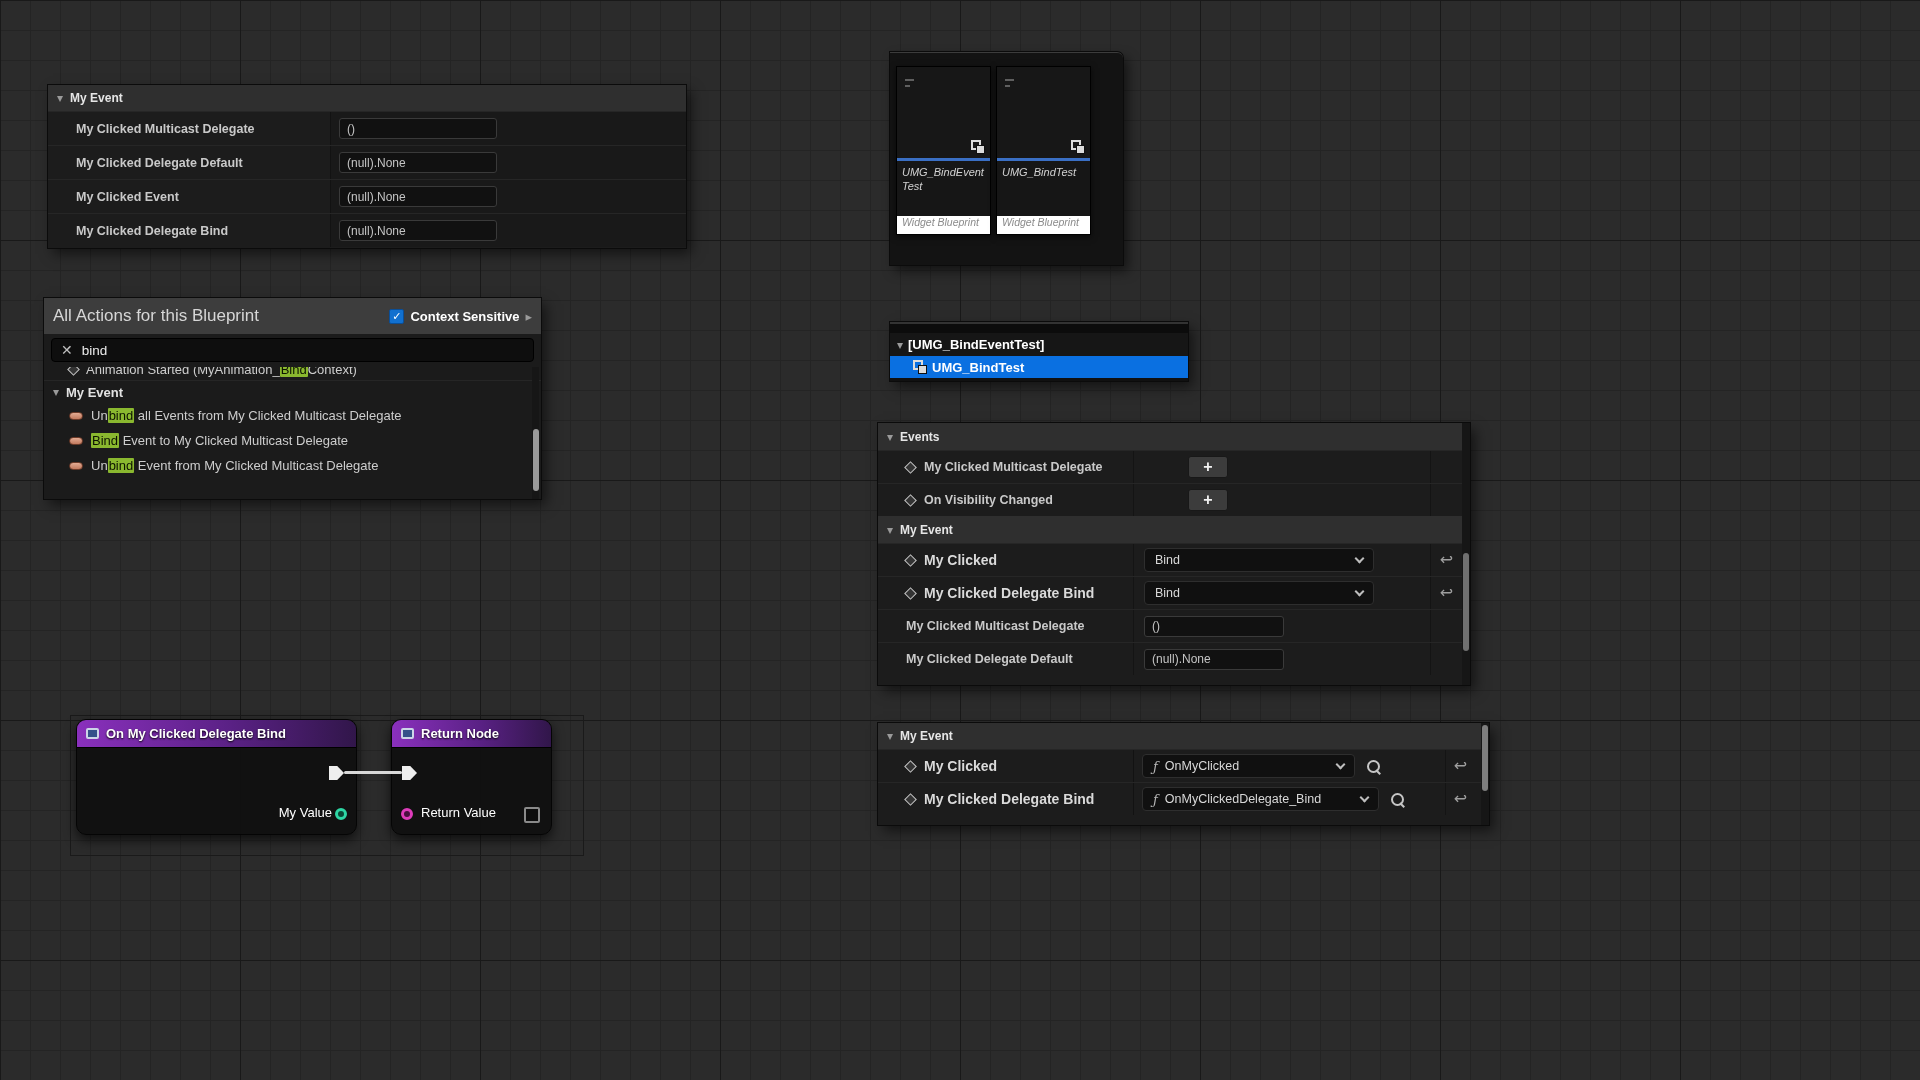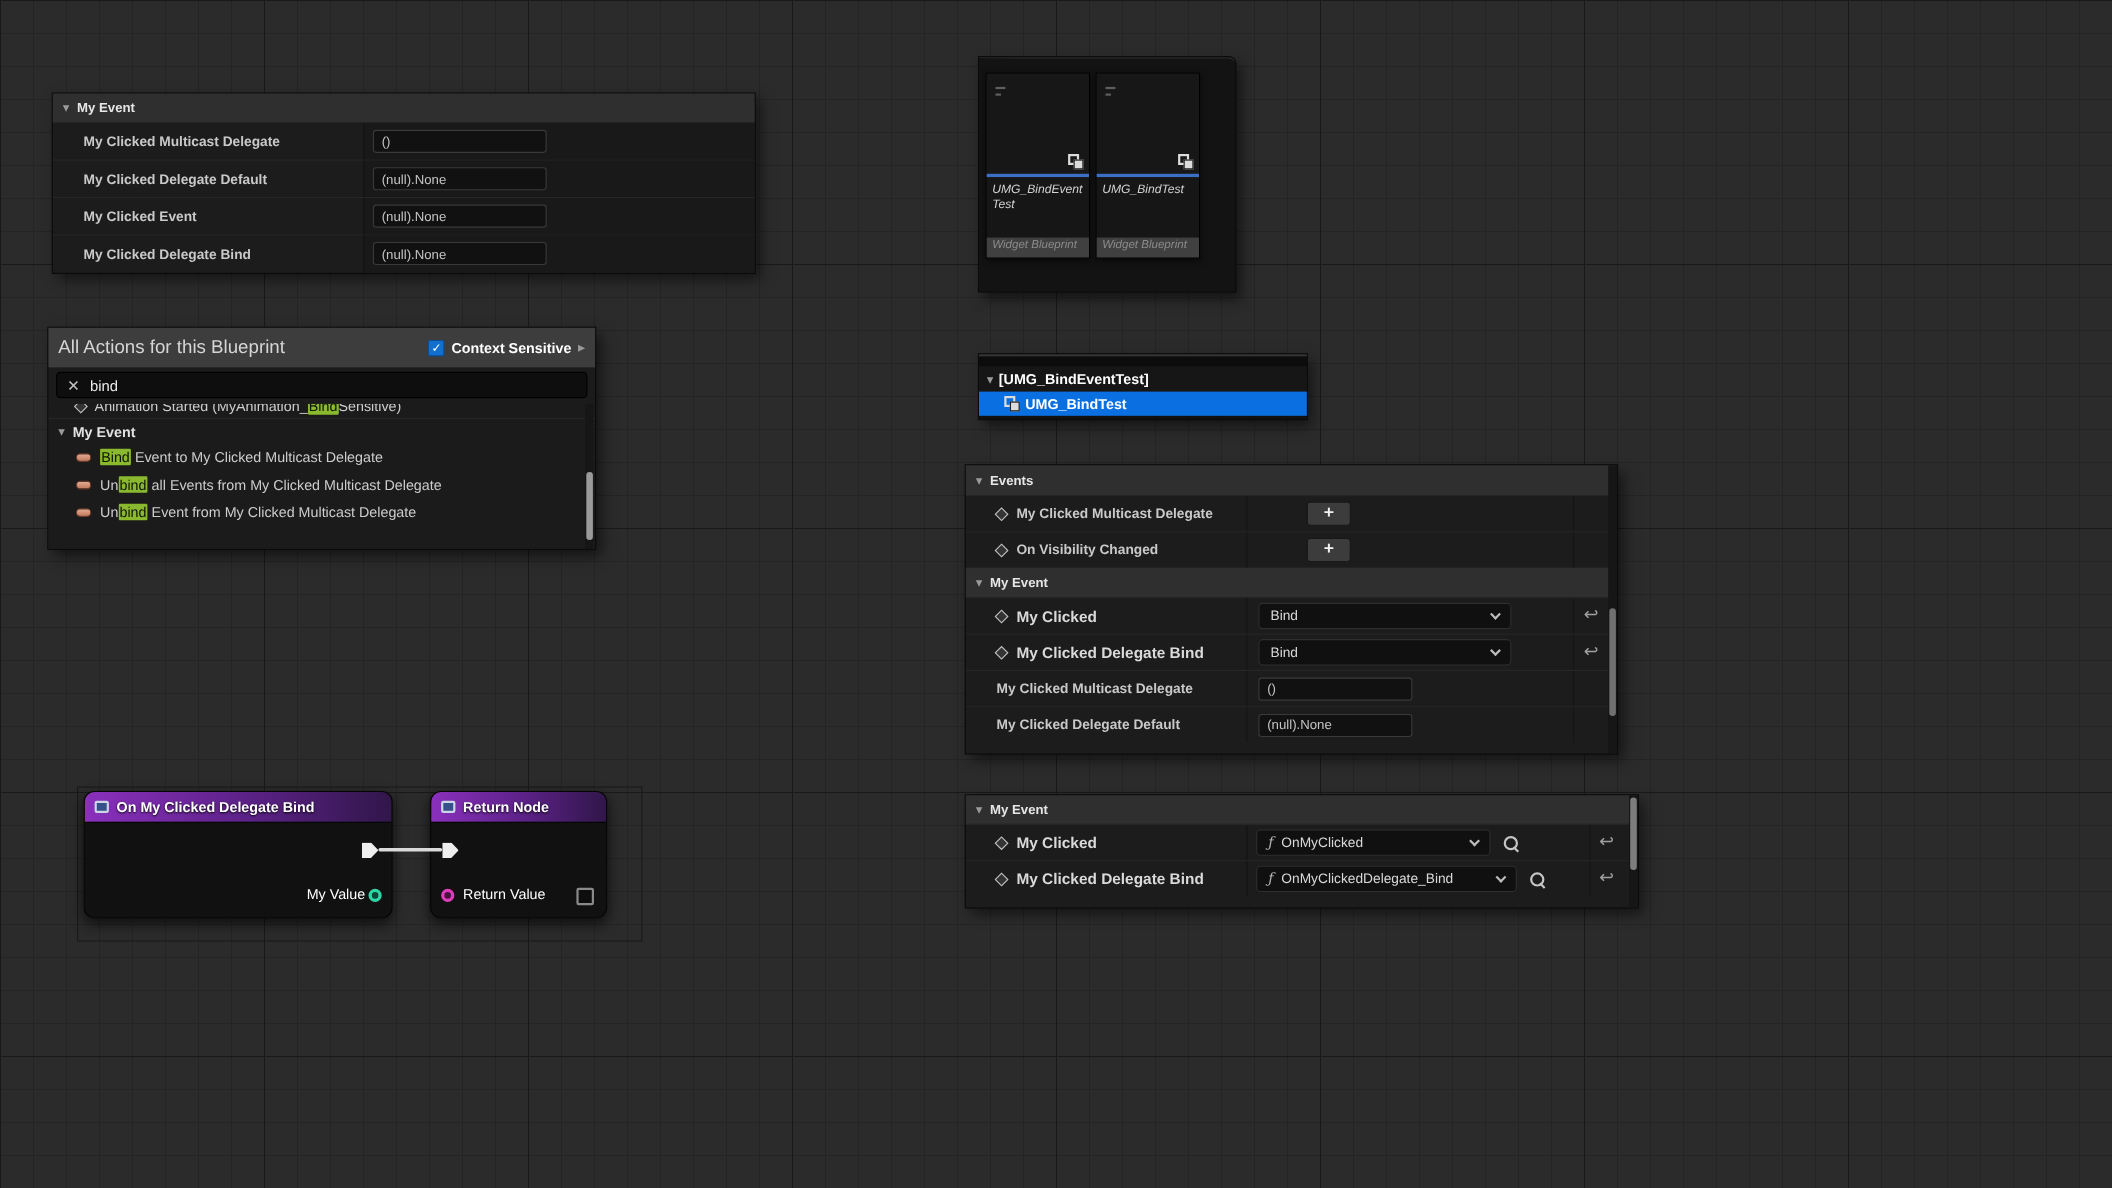--- a/index.html
+++ b/index.html
@@ -67,21 +67,21 @@
   .asset-card { width: 95px; background: #1d1d1d; border: 1px solid #000; box-shadow: 0 2px 6px rgba(0,0,0,.6); }
   .asset-thumb { position: relative; height: 94px; background: #171717; border-bottom: 3px solid #3a6fc4; }
   .thumb-line { position: absolute; height: 2px; background: #5f5f5f; }
   .thumb-line.l1 { left: 8px; top: 12px; width: 9px; }
   .thumb-line.l2 { left: 8px; top: 18px; width: 5px; }
   .widget-icon { position: relative; width: 14px; height: 14px; flex: none; }
   .widget-icon::before { content: ""; position: absolute; left: 0; top: 0; right: 4px; bottom: 4px; border: 2px solid #dcdcdc; }
   .widget-icon::after { content: ""; position: absolute; right: 0; bottom: 0; width: 7px; height: 7px; background: #dcdcdc; border: 1px solid #101010; }
   .asset-thumb .widget-icon { position: absolute; right: 5px; bottom: 4px; }
   .asset-name { min-height: 55px; padding: 4px 5px 2px 5px; font-size: 11px; line-height: 1.3; color: #d2d2d2; word-break: break-all; background: #161616; }
-  .asset-type { padding: 0 5px 6px 5px; font-size: 10.5px; color: #8b8b8b; background: #404040; }
+  .asset-type { padding: 0 5px 6px 5px; font-size: 10.5px; color: #8b8b8b; background: #ffffff; }
 
   
   #p-hierarchy { left: 890px; top: 322px; width: 298px; height: 59px; background: #111111; }
   #p-hierarchy .strip { height: 11px; background: #0c0c0c; border-top: 2px solid #333333; }
   #p-hierarchy .h-root { height: 23px; display: flex; align-items: center; gap: 5px; padding-left: 7px; font-size: 13px; font-weight: bold; color: #ffffff; background: #161616; }
   #p-hierarchy .h-sel { height: 22px; display: flex; align-items: center; gap: 5px; padding-left: 23px; font-size: 13px; font-weight: bold; color: #ffffff; background: #0a70e1; }
 
   
   #p-details-right { left: 878px; top: 423px; width: 592px; height: 262px; }
   #p-details-right .cat-header { height: 27px; }
@@ -190,34 +190,34 @@
     <span class="expand-right">▸</span>
   </div>
   <div class="search-bar">
     <span class="clear">✕</span>
     <input type="text" value="bind" style="">
   </div>
   <div class="list">
     <div class="clipped">
       <div class="a-item">
         <span class="diamond"></span>
-        <span><span>Animation Started (MyAnimation_</span><span class="hl">Bind</span><span>Sensitive)</span></span>
+        <span><span>Animation Started (MyAnimation_</span><span class="hl">Bind</span><span>Context)</span></span>
       </div>
     </div>
     <div class="a-cat">
       <span class="tri">▾</span>
       <span>My Event</span>
     </div>
     <div class="a-item">
       <span class="pill-icon"></span>
-      <span><span></span><span class="hl">Bind</span><span> Event to My Clicked Multicast Delegate</span></span>
+      <span><span>Un</span><span class="hl">bind</span><span> all Events from My Clicked Multicast Delegate</span></span>
     </div>
     <div class="a-item">
       <span class="pill-icon"></span>
-      <span><span>Un</span><span class="hl">bind</span><span> all Events from My Clicked Multicast Delegate</span></span>
+      <span><span></span><span class="hl">Bind</span><span> Event to My Clicked Multicast Delegate</span></span>
     </div>
     <div class="a-item">
       <span class="pill-icon"></span>
       <span><span>Un</span><span class="hl">bind</span><span> Event from My Clicked Multicast Delegate</span></span>
     </div>
     <div class="scroll-track" style="right:2px; width:7px;">
       <div class="scroll-thumb" style="top:62px; height:62px; background:#9a9a9a;"></div>
     </div>
   </div>
 </div>

